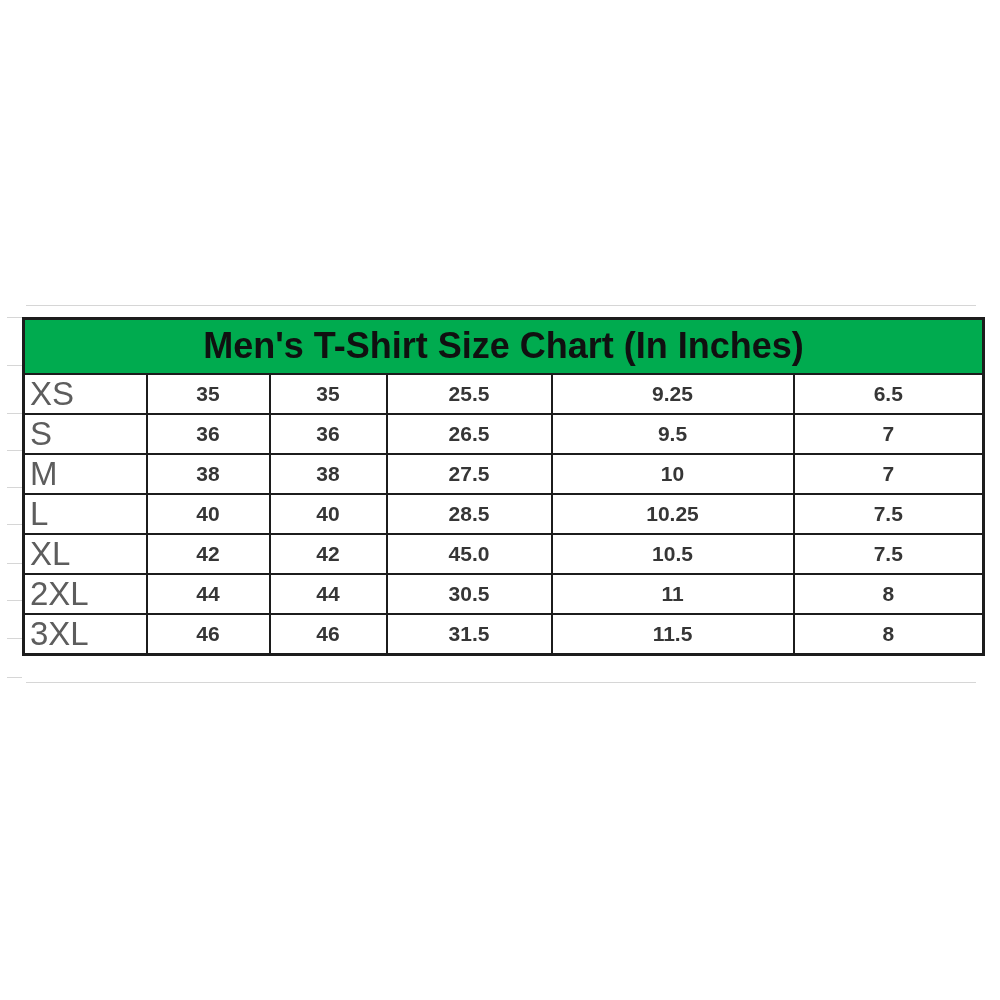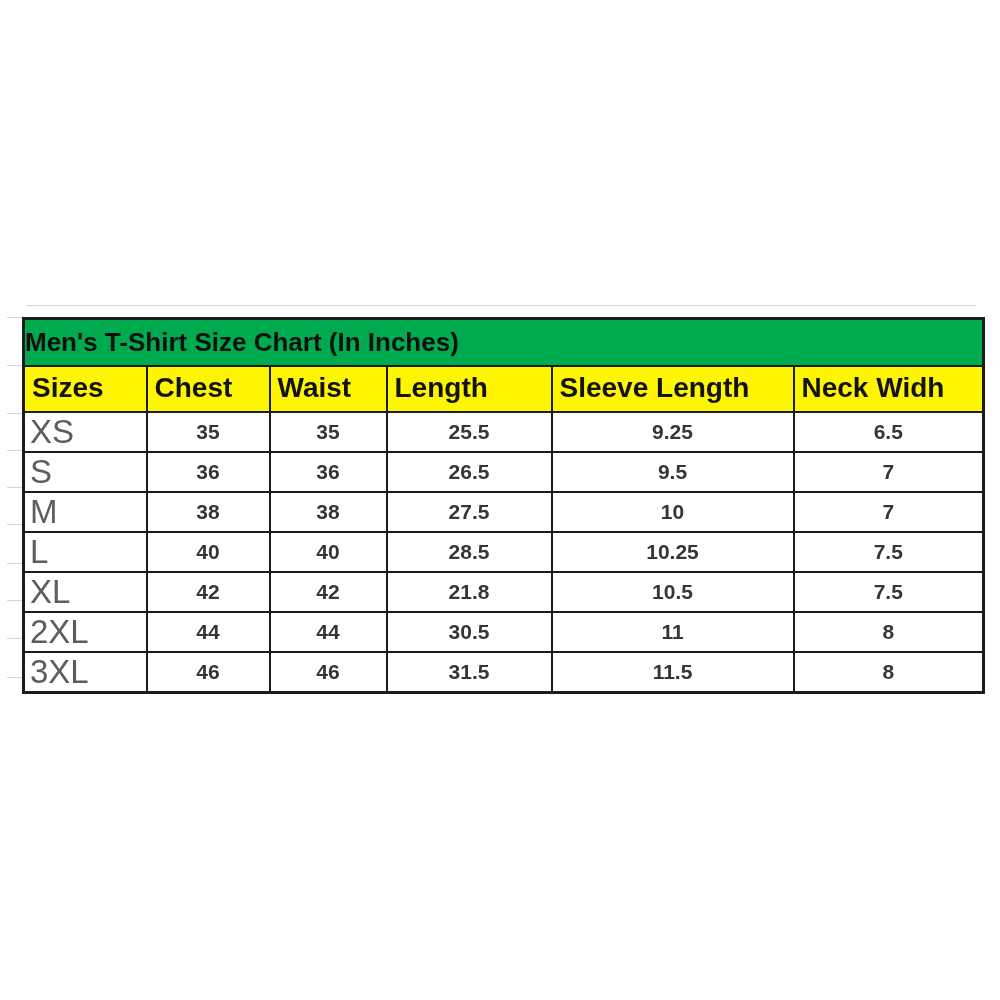--- a/index.html
+++ b/index.html
@@ -27,24 +27,24 @@
     border: 3px solid var(--border-color);
   }
   table.size-chart th, table.size-chart td {
     border: 2px solid var(--border-color);
     overflow: hidden;
     white-space: nowrap;
   }
   th.title-cell {
     background: var(--title-bg);
     color: var(--title-text);
-    font-size: 26px;
+    font-size: 36px;
     font-weight: 700;
-    text-align: left;
-    height: 47px;
+    text-align: center;
+    height: 55px;
     letter-spacing: 0px;
   }
   tr.header-row th {
     background: var(--header-bg);
     color: var(--header-text);
     font-size: 28px;
     font-weight: 700;
     text-align: left;
     padding: 0 0 2px 7px;
     height: 46px;
@@ -96,28 +96,20 @@
       <col style="width:123px">
       <col style="width:117px">
       <col style="width:165px">
       <col style="width:242px">
       <col style="width:190px">
     </colgroup>
     <thead>
       <tr>
         <th class="title-cell" colspan="6">Men's T-Shirt Size Chart (In Inches)</th>
       </tr>
-      <tr class="header-row">
-        <th>Sizes</th>
-        <th>Chest</th>
-        <th>Waist</th>
-        <th>Length</th>
-        <th>Sleeve Length</th>
-        <th>Neck Widh</th>
-      </tr>
     </thead>
     <tbody>
         <tr>
           <td class="size-cell">XS</td>
           <td class="num-cell">35</td>
           <td class="num-cell">35</td>
           <td class="num-cell">25.5</td>
           <td class="num-cell">9.25</td>
           <td class="num-cell">6.5</td>
         </tr>
@@ -142,21 +134,21 @@
           <td class="num-cell">40</td>
           <td class="num-cell">40</td>
           <td class="num-cell">28.5</td>
           <td class="num-cell">10.25</td>
           <td class="num-cell">7.5</td>
         </tr>
         <tr>
           <td class="size-cell">XL</td>
           <td class="num-cell">42</td>
           <td class="num-cell">42</td>
-          <td class="num-cell">21.8</td>
+          <td class="num-cell">45.0</td>
           <td class="num-cell">10.5</td>
           <td class="num-cell">7.5</td>
         </tr>
         <tr>
           <td class="size-cell">2XL</td>
           <td class="num-cell">44</td>
           <td class="num-cell">44</td>
           <td class="num-cell">30.5</td>
           <td class="num-cell">11</td>
           <td class="num-cell">8</td>

